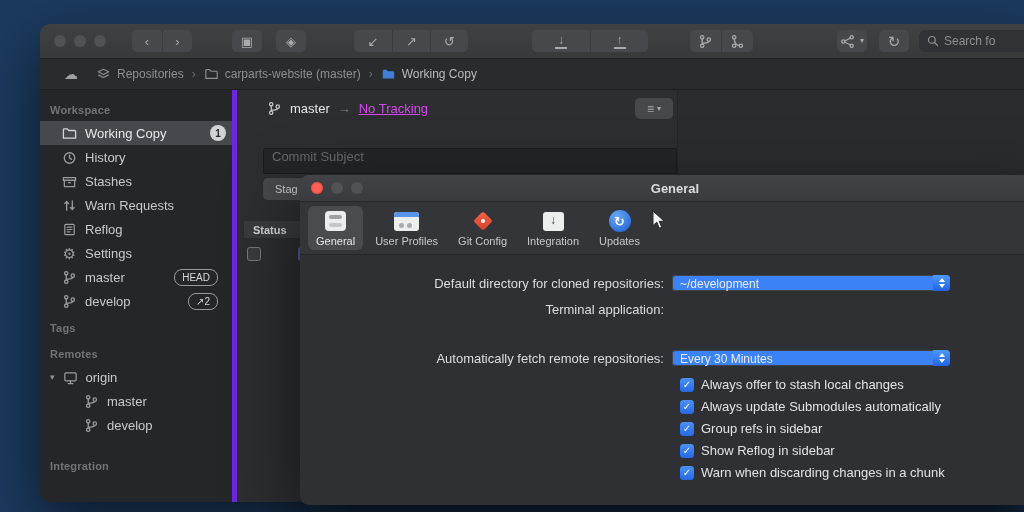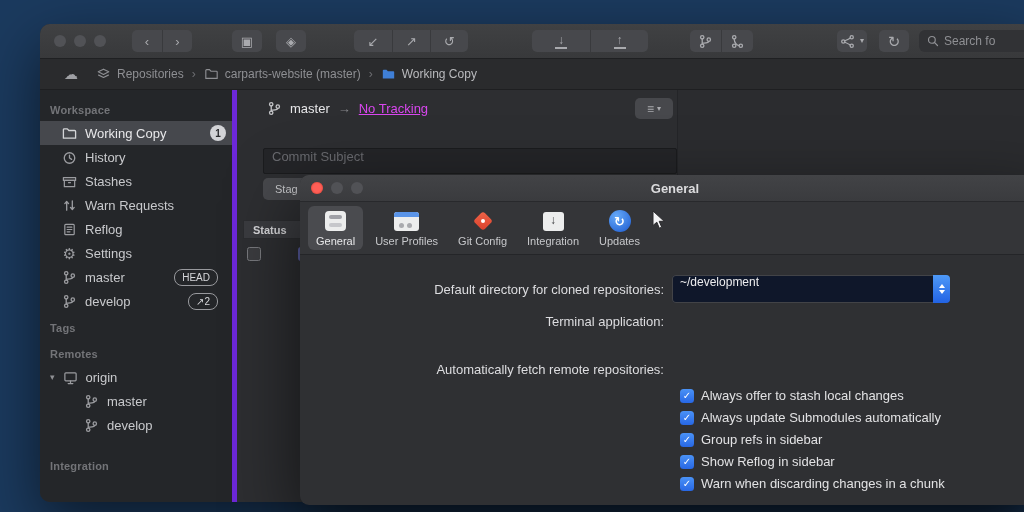--- a/index.html
+++ b/index.html
@@ -116,22 +116,22 @@
                      background:#a9aaae; box-shadow:8px 0 0 #a9aaae; }
   .ic-integration { width:21px; height:19px; background:#eceded; border-radius:3px; position:relative; }
   .ic-integration::before { content:"↓"; position:absolute; left:0; right:0; top:1px; text-align:center;
                             color:#3c3d40; font-size:12px; font-weight:700; }
   .ic-updates { width:22px; height:22px; border-radius:50%; background:radial-gradient(circle at 35% 28%,#66aaf8,#1c5ad0);
                 color:#fff; display:flex; align-items:center; justify-content:center; font-size:13px; font-weight:700; }
   .dlg-content { padding-top:20px; }
   .form-row { display:flex; align-items:center; margin-bottom:11px; }
   .form-row.row-fetch { margin-top:33px; }
   .form-label { flex:0 0 364px; text-align:right; padding-right:8px; font-size:13px; color:#dddde0; }
-  .popup { position:relative; width:278px; height:28px; background:#0f172a; border-radius:4px; display:flex;
-           align-items:flex-start; padding:0 22px 0 8px; font-size:12px; color:#ececee;
+  .popup { position:relative; width:278px; height:16px; background:#3b82f6; border-radius:4px; display:flex;
+           align-items:flex-end; padding:0 22px 0 8px; font-size:12px; color:#ececee;
            box-shadow:inset 0 0 0 1px #424347; box-sizing:border-box; border:none; font-family:inherit; }
   .popup-cap { position:absolute; right:0; top:0; bottom:0; width:17px;
                background:linear-gradient(#4e99f7,#2263e4); border-radius:0 4px 4px 0; display:flex;
                flex-direction:column; align-items:center; justify-content:center; gap:2px; }
   .tri-up { width:0; height:0; border-left:3.5px solid transparent; border-right:3.5px solid transparent;
             border-bottom:4px solid #fff; }
   .tri-down { width:0; height:0; border-left:3.5px solid transparent; border-right:3.5px solid transparent;
               border-top:4px solid #fff; }
   .term-ico { width:13px; height:12px; background:#151517; border:1px solid #6c6d71; border-radius:2.5px;
               color:#e8e8ea; font-size:6px; display:inline-flex; align-items:center; justify-content:center;
@@ -450,20 +450,27 @@
               <i class="tri-up"></i>
               <i class="tri-down"></i>
             </span>
         </button>
       </div>
       <div class="form-row">
         <span class="form-label">Terminal application:</span>
       </div>
       <div class="form-row row-fetch">
         <span class="form-label">Automatically fetch remote repositories:</span>
+        <button class="popup">
+          <span>Every 30 Minutes</span>
+          <span class="popup-cap">
+              <i class="tri-up"></i>
+              <i class="tri-down"></i>
+            </span>
+        </button>
       </div>
 
       <div class="cb-section">
         <label class="cb-row">
           <span class="cb">
               <span>✓</span>
             </span>
           <span>Always offer to stash local changes</span>
         </label>
         <label class="cb-row">

